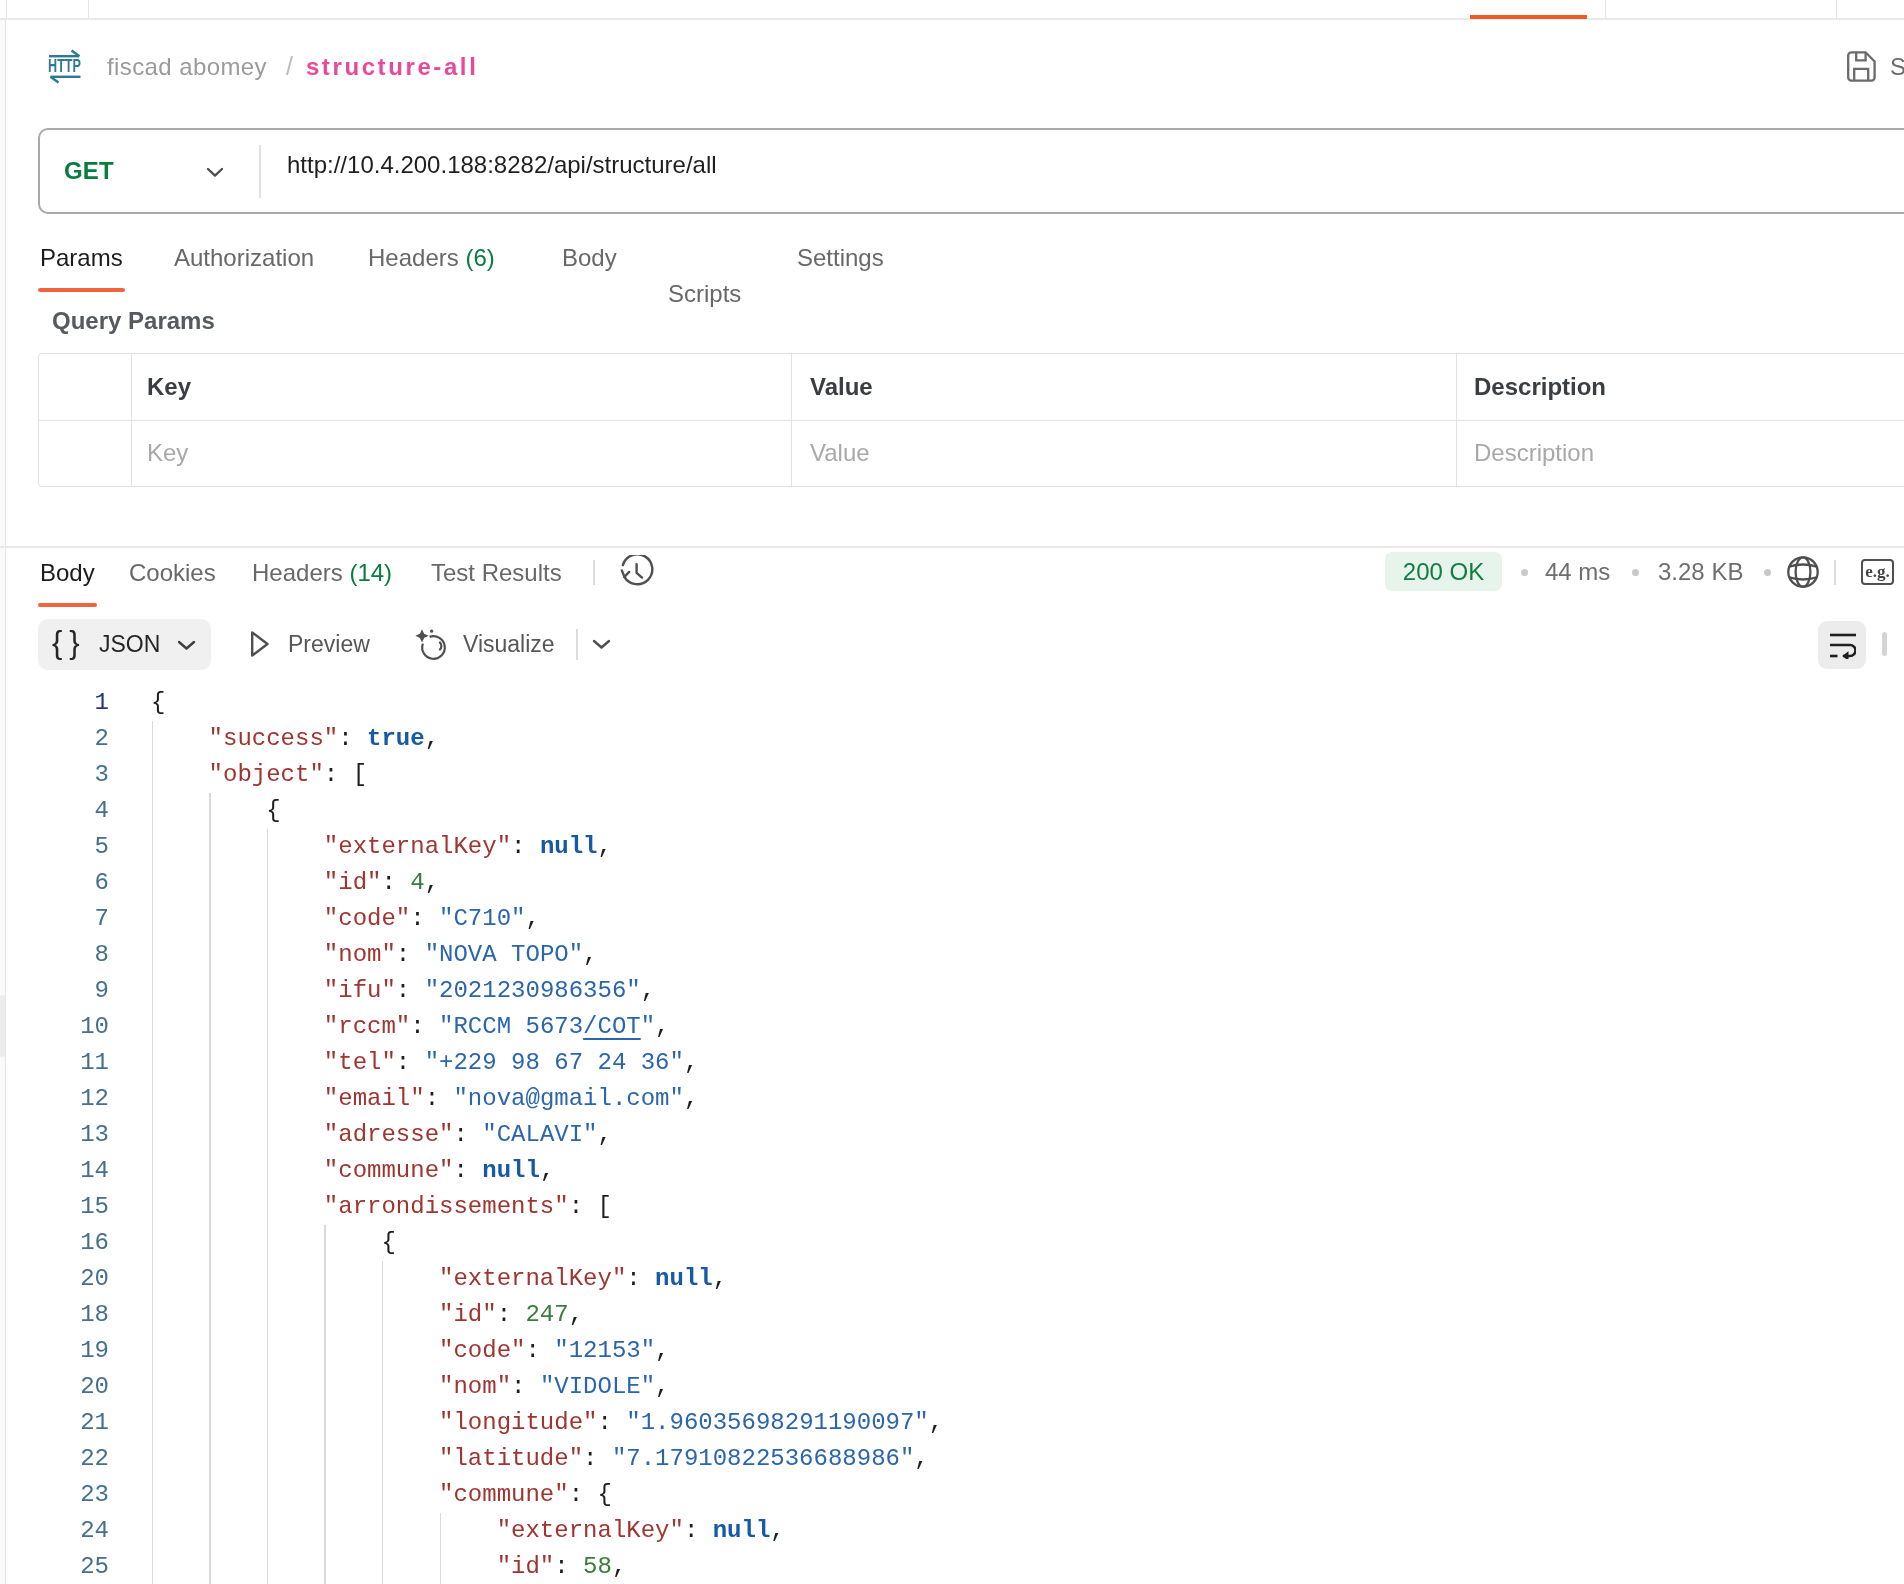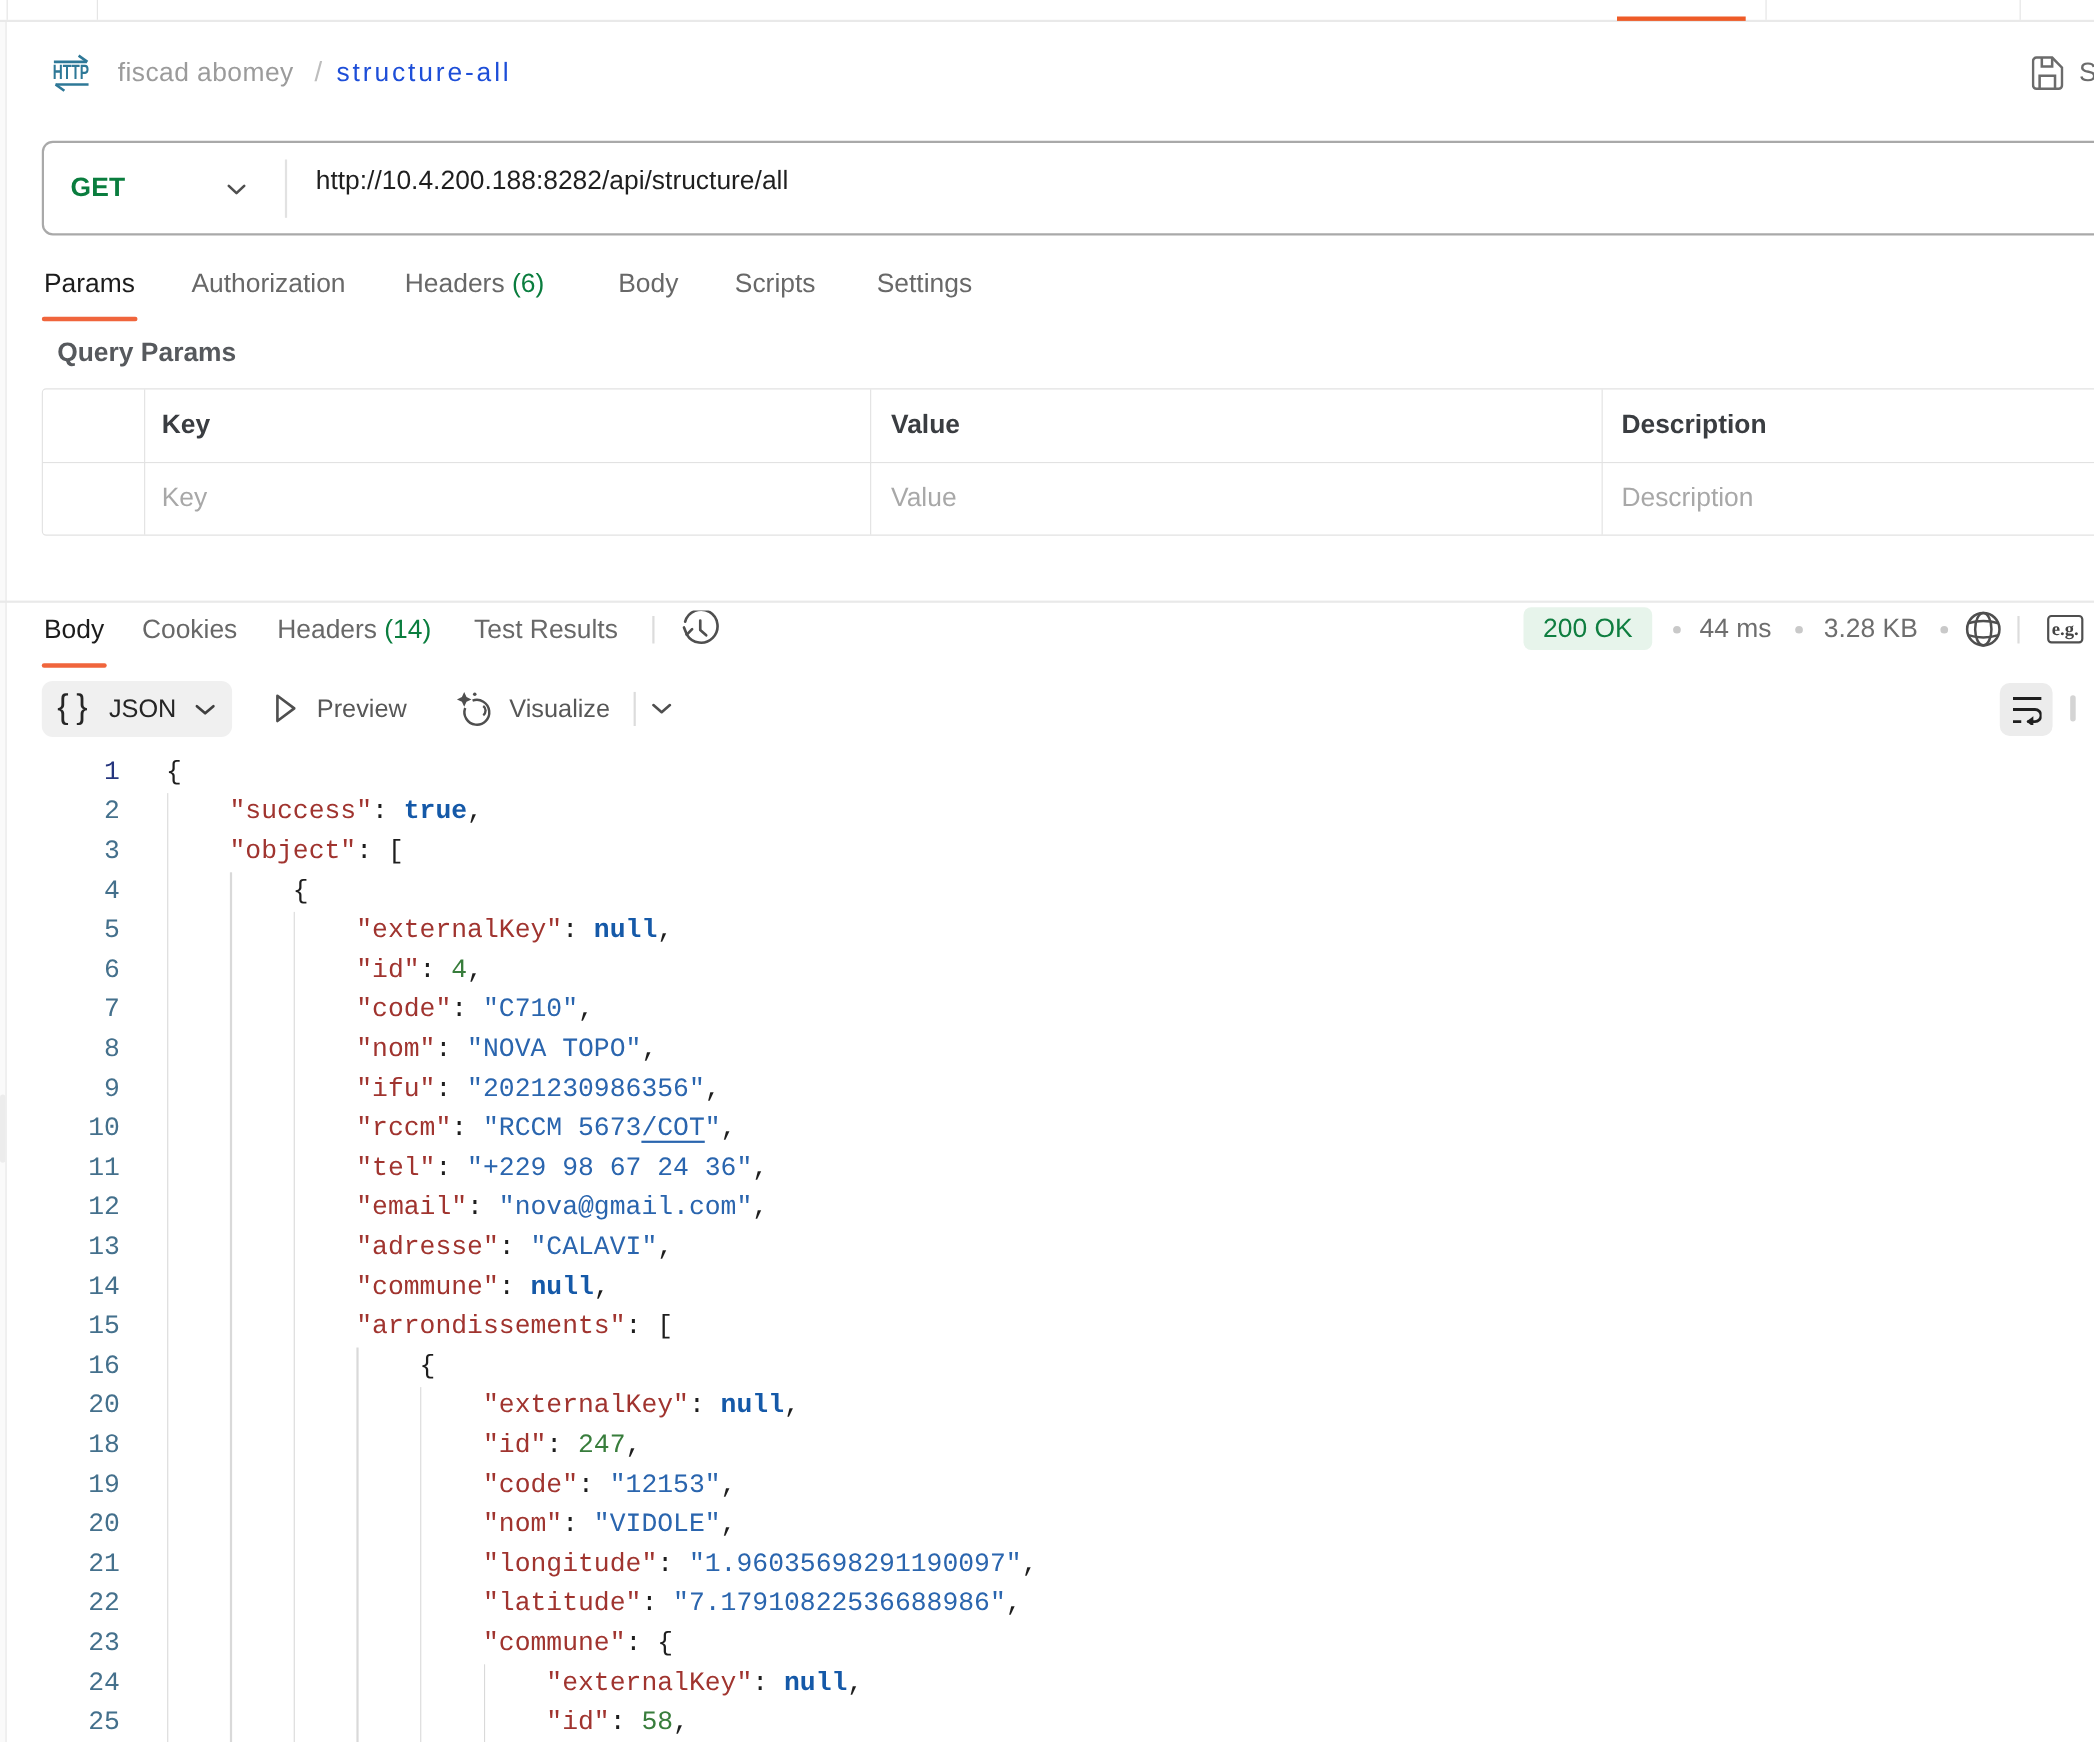--- a/index.html
+++ b/index.html
@@ -10,21 +10,21 @@
   .topstrip{left:0;top:0;width:1904px;height:18px;background:#fff;border-bottom:2px solid #e9e9e9;}
   .tdiv{top:0;width:1px;height:18px;background:#e3e3e3;}
   .tborange{left:1470px;top:15px;width:117px;height:4px;background:#ee5b27;}
   
   .leftstrip{left:0;top:20px;width:5px;height:1564px;background:#fafafa;border-right:1px solid #e6e6e6;}
   .lthumb{left:0;top:995px;width:5px;height:62px;background:#ececec;border-radius:3px;}
   
   .crumbrow{left:107px;top:50px;height:33px;display:flex;align-items:center;font-size:24px;}
   .crumb-gray{color:#9b9b9b;letter-spacing:.4px;}
   .crumb-sep{color:#bdbdbd;margin:0 13px 0 19px;font-size:25px;}
-  .crumb-dark{color:#1d4ed8;font-weight:normal;letter-spacing:2.6px;}
+  .crumb-dark{color:#ec4899;font-weight:bold;letter-spacing:2.6px;}
   .saverow{left:1847px;top:50px;height:33px;display:flex;align-items:center;color:#6b6b6b;}
   .savetxt{font-size:24px;margin-left:14px;color:#6b6b6b;}
   
   .urlbox{left:38px;top:128px;width:1940px;height:86px;border:2px solid #a9a9a9;border-radius:10px;box-sizing:border-box;display:flex;align-items:center;}
   .getlbl{position:absolute;left:24px;top:0;height:82px;display:flex;align-items:center;
           font-size:24px;font-weight:bold;color:#0a7d3e;letter-spacing:.2px;}
   .urldivider{position:absolute;left:219px;top:15px;height:53px;width:2px;background:#e2e2e2;}
   .urltext{position:absolute;left:247px;top:0;height:70px;display:flex;align-items:center;font-size:24px;color:#1f1f1f;}
   
   .rtabs .tab{position:absolute;top:240px;height:36px;line-height:36px;font-size:24px;color:#686868;}
@@ -118,21 +118,21 @@
     </svg>
   <span class="urldivider"></span>
   <span class="urltext">http://10.4.200.188:8282/api/structure/all</span>
 </div>
 
 <div class="rtabs">
   <span class="abs tab active" style="left:40px;">Params</span>
   <span class="abs tab" style="left:174px;">Authorization</span>
   <span class="abs tab" style="left:368px;">Headers <span class="grn">(6)</span></span>
   <span class="abs tab" style="left:562px;">Body</span>
-  <span class="abs tab" style="left:668px;">Scripts</span>
+  <span class="abs tab" style="left:668px;margin-top:36px;">Scripts</span>
   <span class="abs tab" style="left:797px;">Settings</span>
 </div>
 <div class="abs tabline"></div>
 <div class="abs qp">Query Params</div>
 
 <div class="abs ptable">
   <span class="v1"></span>
     <span class="v2"></span>
     <span class="v3"></span>
     <span class="hrow"></span>

